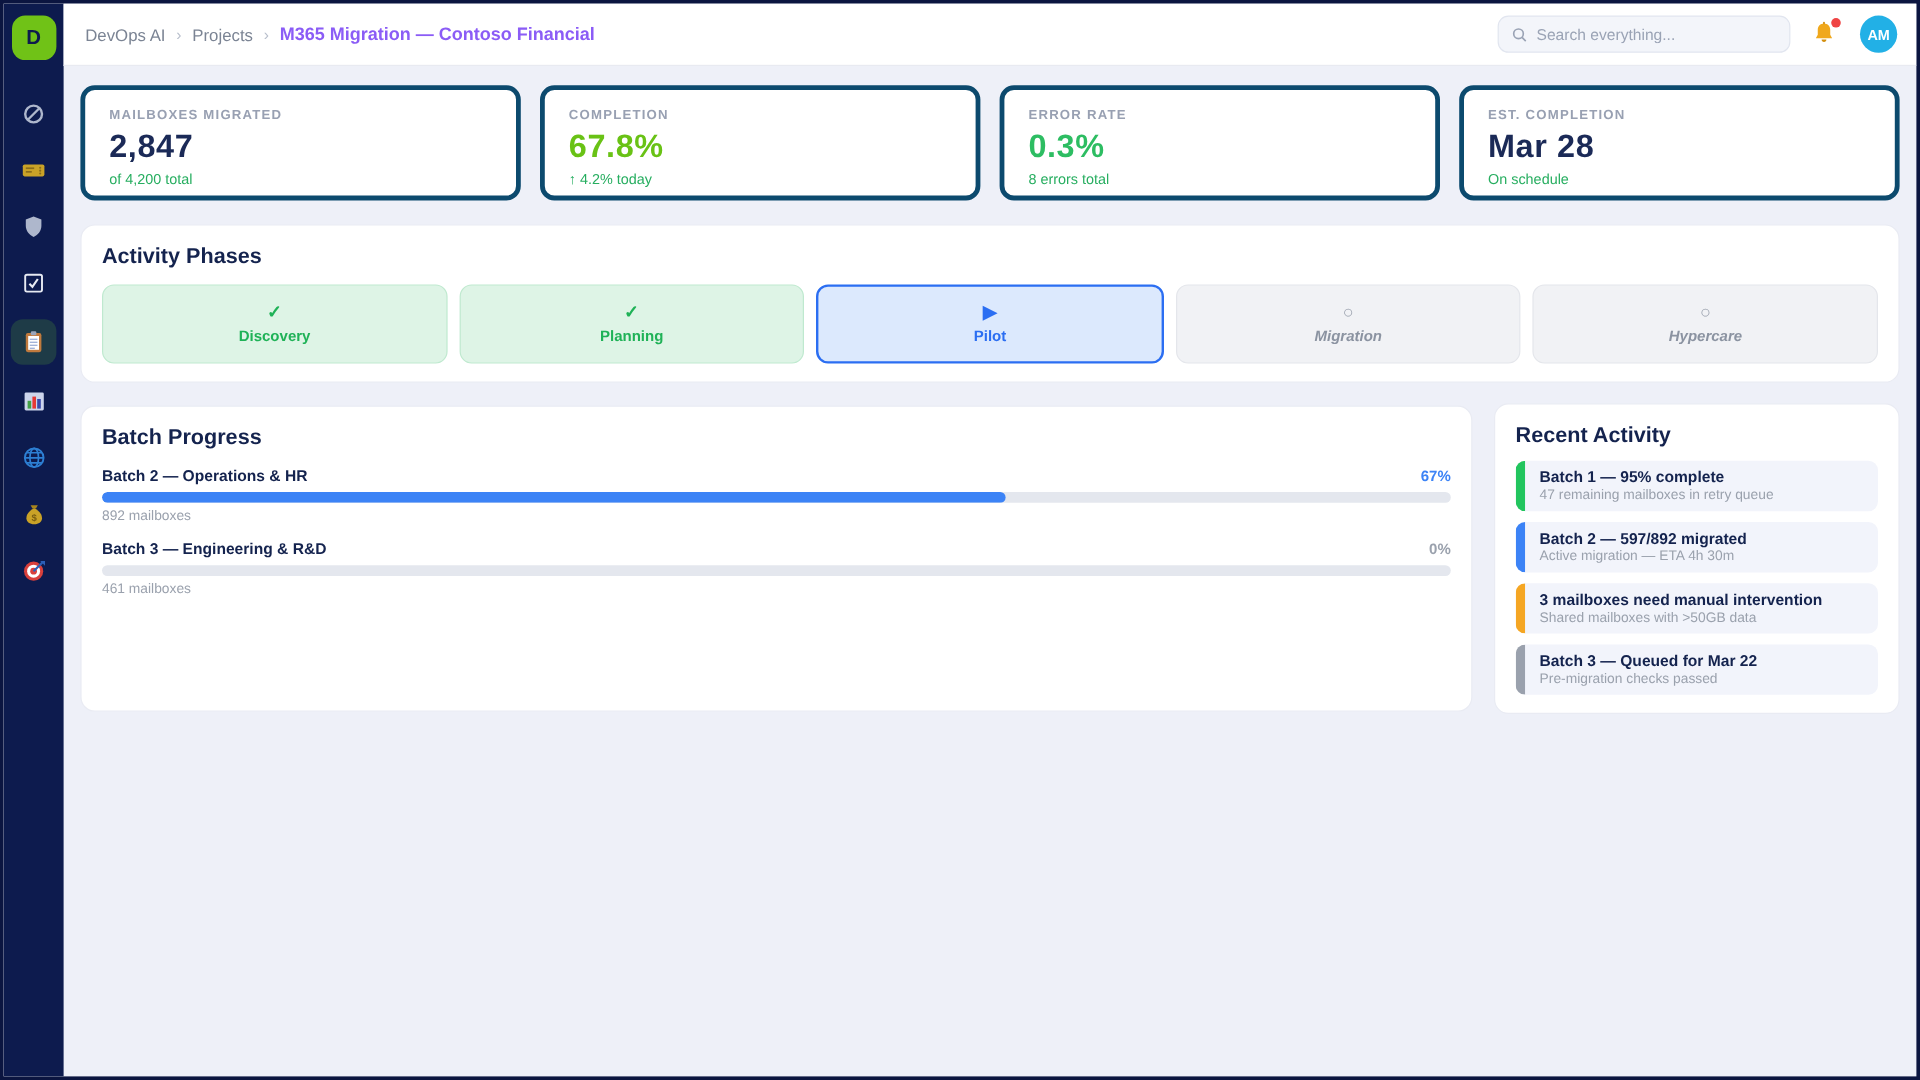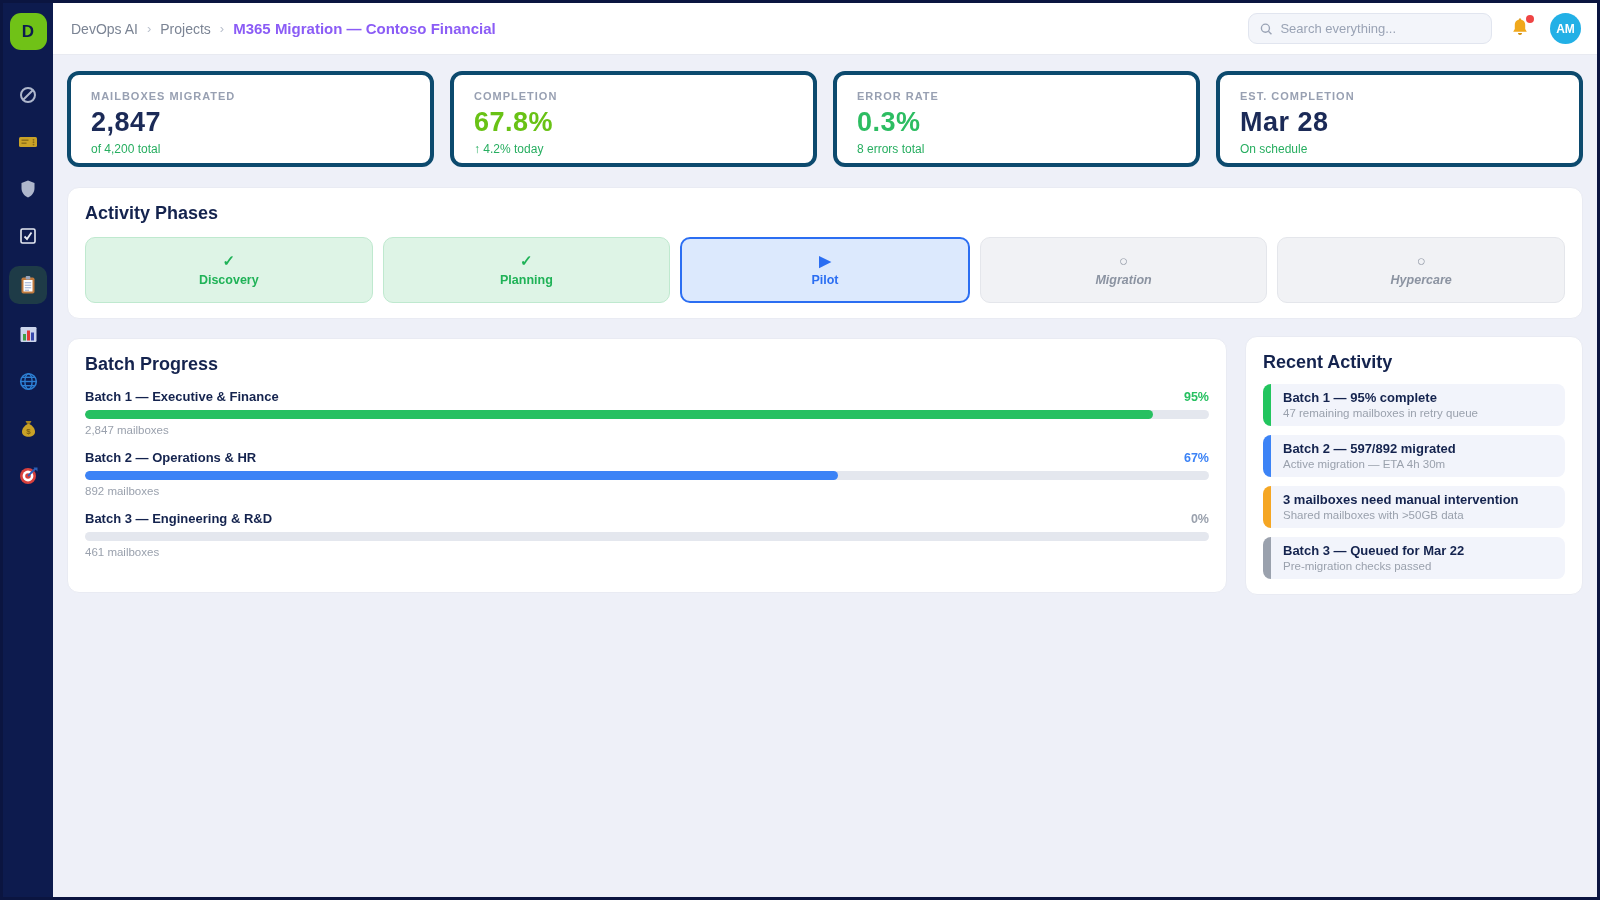--- a/index.html
+++ b/index.html
@@ -247,30 +247,20 @@
             <span class="phase-label">Hypercare</span>
           </div>
         </div>
       </section>
 
       <div class="bottom-row">
 
         <section class="panel batch-panel">
           <h2 class="panel-title">Batch Progress</h2>
 
-          <div class="batch-block">
-            <div class="batch-head">
-              <span class="batch-name">Batch 1 — Executive &amp; Finance</span>
-              <span class="batch-pct" style="color: rgb(39, 192, 97);">95%</span>
-            </div>
-            <div class="bar-track">
-              <div class="bar-fill" style="width: 95%; background-color: rgb(39, 192, 97);"></div>
-            </div>
-            <div class="batch-sub">2,847 mailboxes</div>
-          </div>
 
           <div class="batch-block">
             <div class="batch-head">
               <span class="batch-name">Batch 2 — Operations &amp; HR</span>
               <span class="batch-pct" style="color: rgb(60, 131, 246);">67%</span>
             </div>
             <div class="bar-track">
               <div class="bar-fill" style="width: 67%; background-color: rgb(60, 131, 246);"></div>
             </div>
             <div class="batch-sub">892 mailboxes</div>

